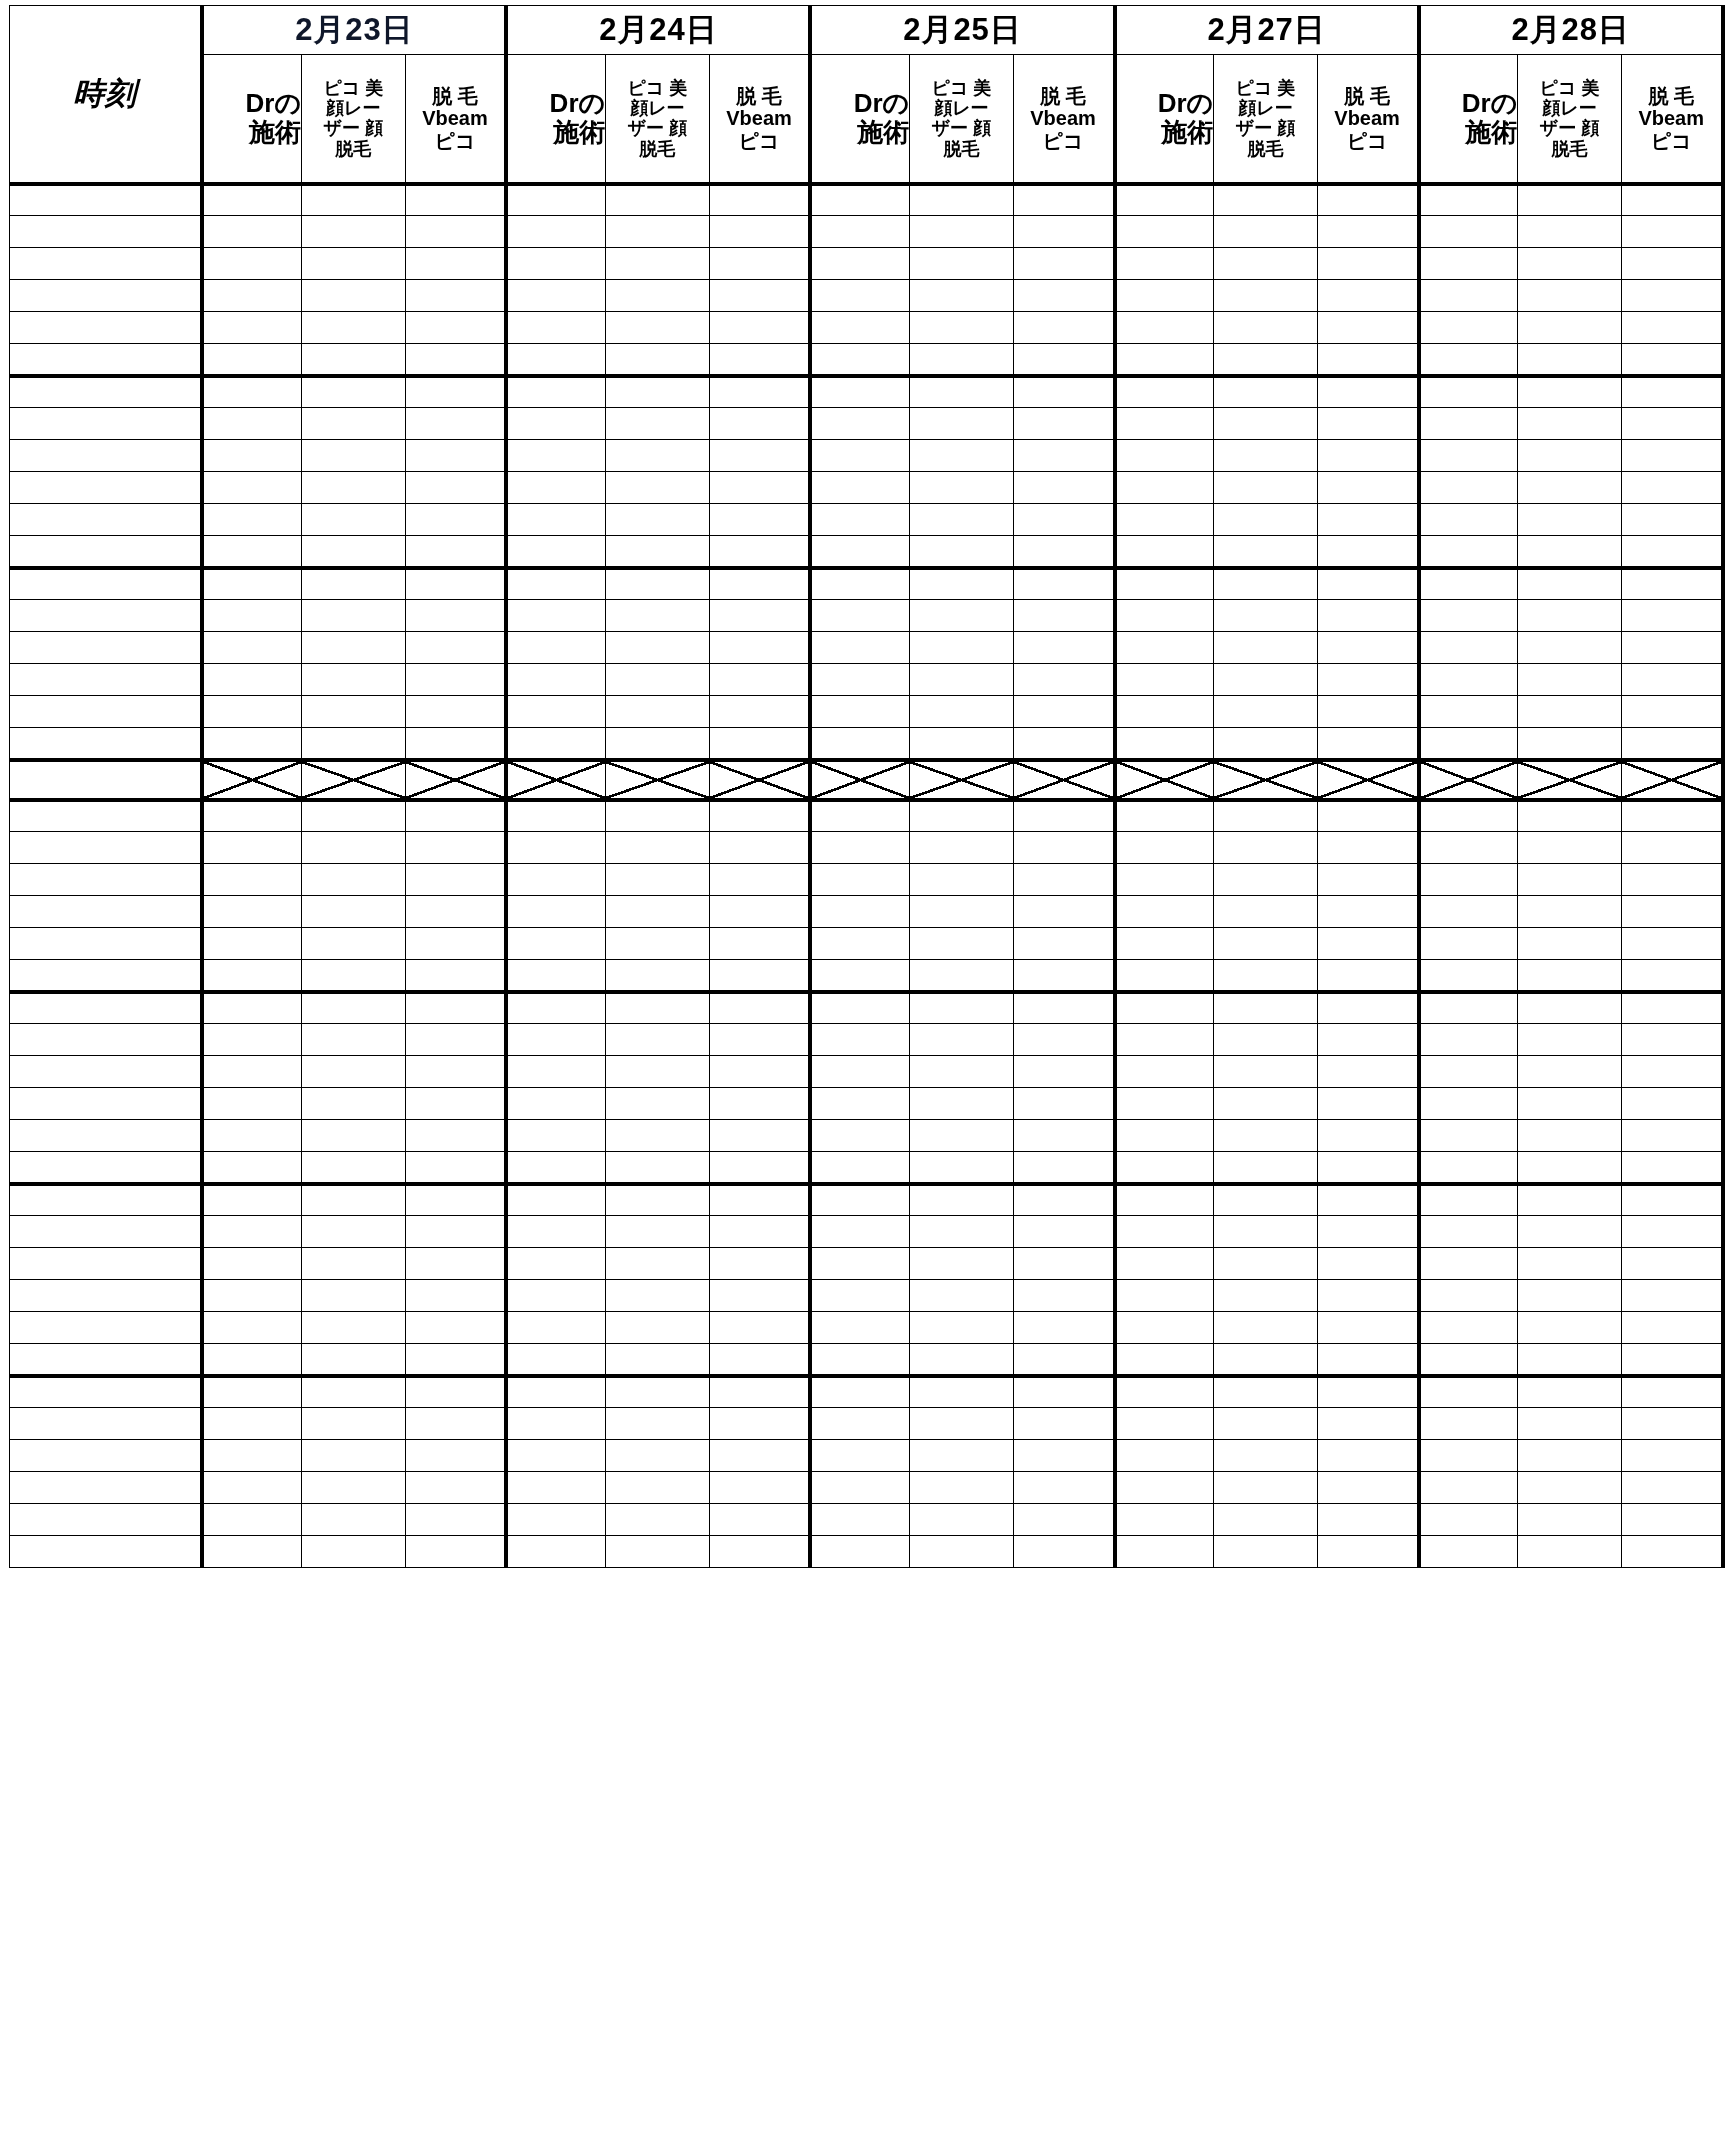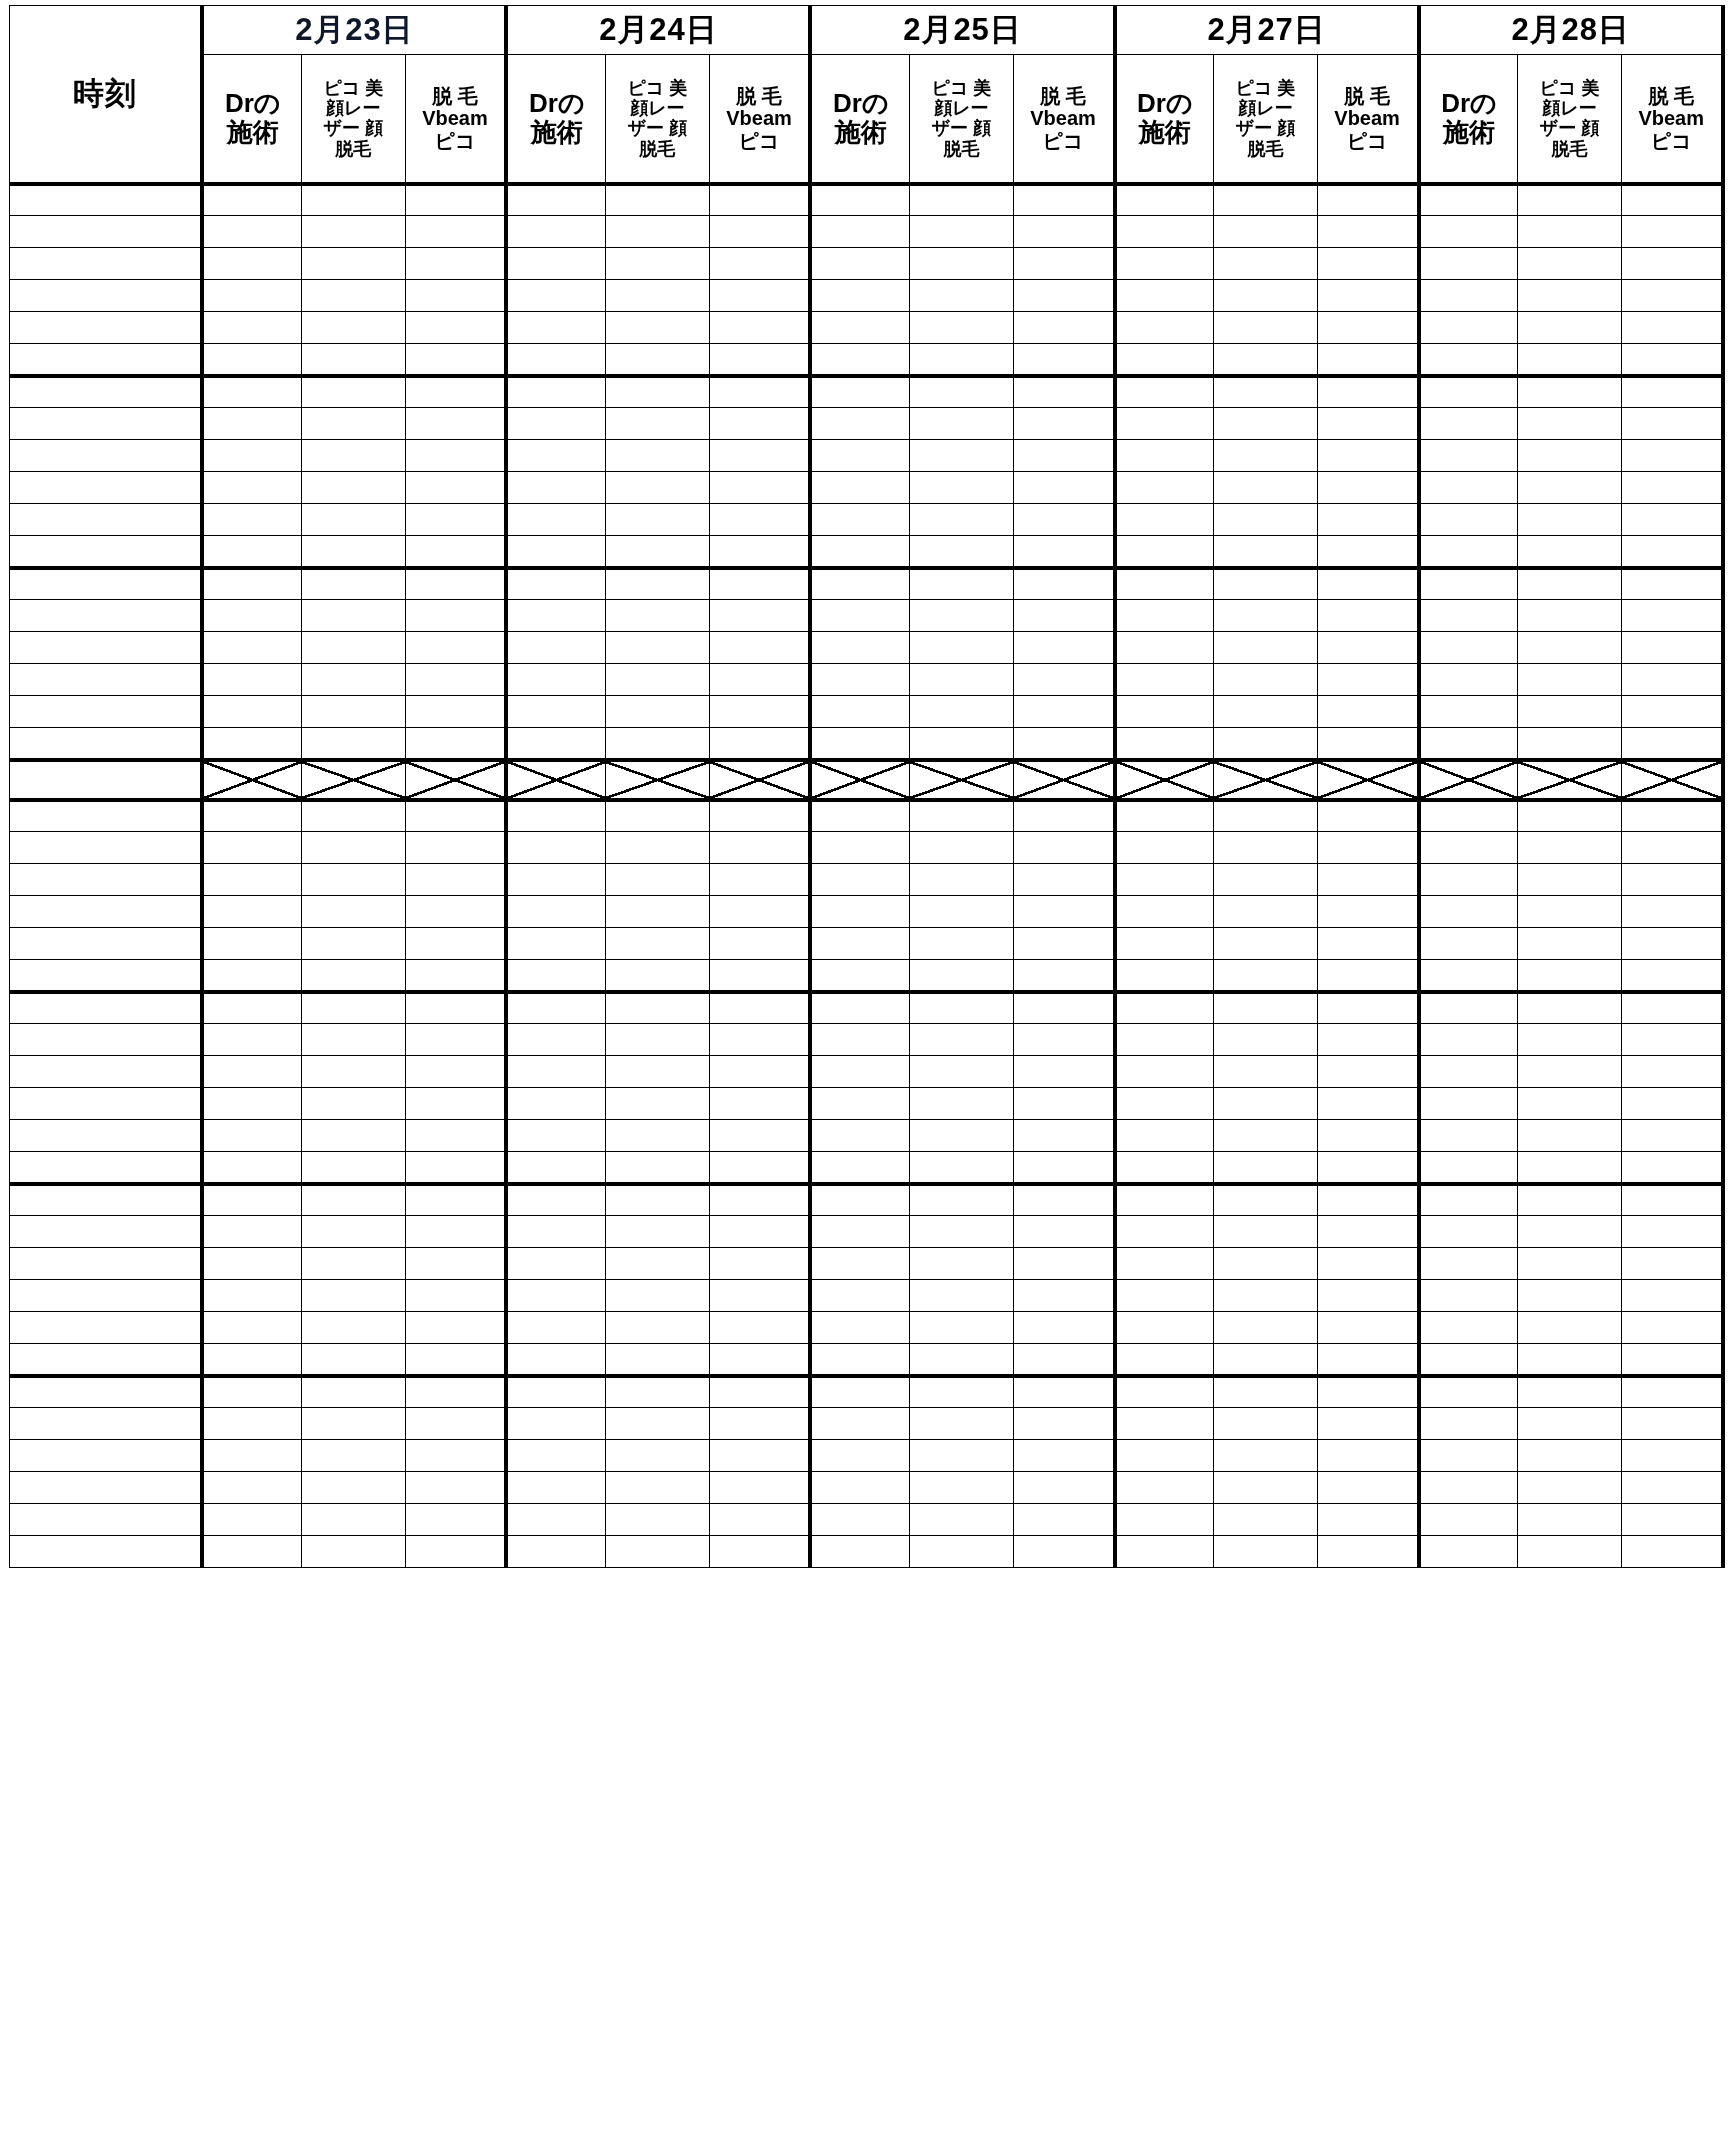--- a/index.html
+++ b/index.html
@@ -43,26 +43,27 @@
   }
   tr.daterow th.holiday{color:#0f172a;}
 
   
   tr.machrow th{
     height:129px;
     font-size:23px;
     font-weight:bold;
     line-height:1.12;
   }
-  tr.machrow th.dr{font-size:26px;}
+  tr.machrow th.dr{font-size:26px;text-align:right;}
   tr.machrow th.pico{font-size:18px;letter-spacing:0px;}
   tr.machrow th.vbeam{font-size:20px;text-align:center;}
   th.timehead-cell{
     font-size:31px;
     font-weight:bold;
+    font-style:italic;
   }
 
   
   .grp-left{border-left:4.4px solid #000 !important;}
   .grp-right{border-right:4.4px solid #000 !important;}
 
   tr.slot td{
     height:32px;
     font-size:0;
   }

